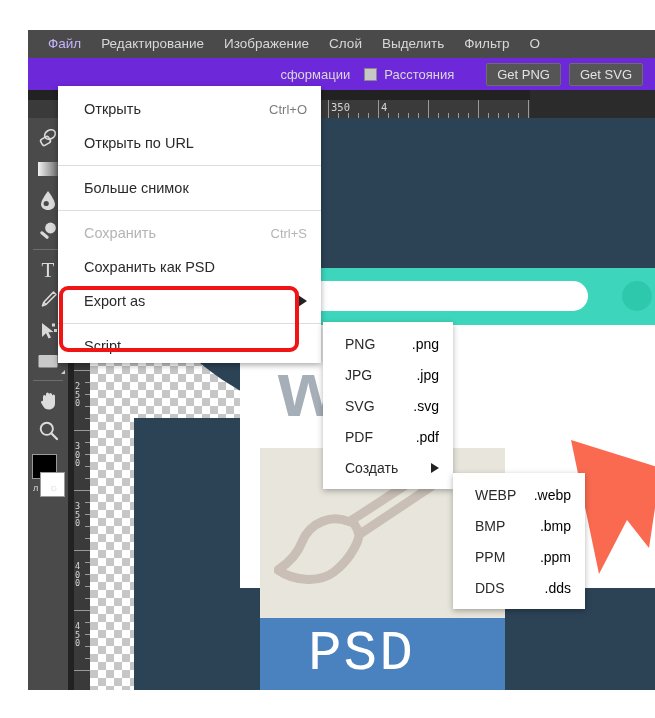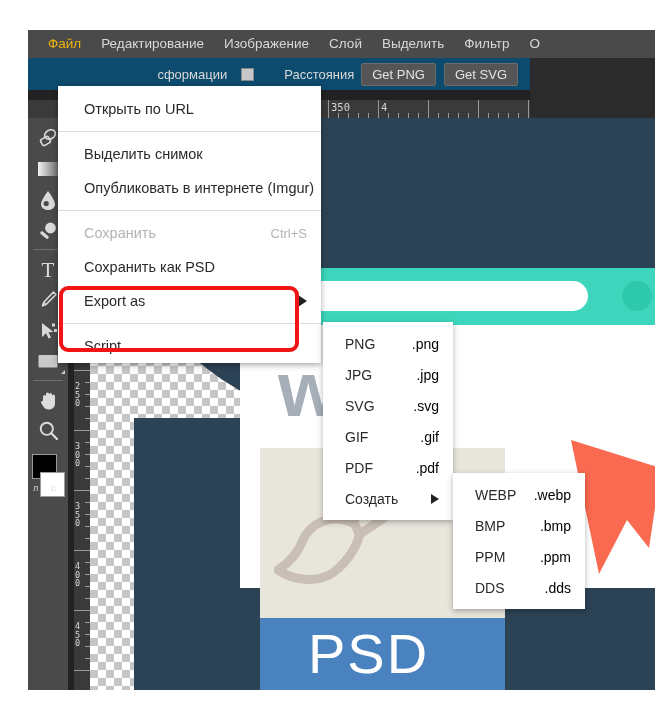--- a/index.html
+++ b/index.html
@@ -19,30 +19,30 @@
   #menubar{
     position:absolute;left:0;top:0;width:627px;height:28px;
     background:#4a4a4a;
     display:flex;align-items:center;
     box-sizing:border-box;padding-left:10px;
   }
   .menubar-item{
     color:#d8d8d8;font-size:13.5px;line-height:28px;
     padding:0 10px;white-space:nowrap;cursor:default;
   }
-  .menubar-item.active{color:#eab308;}
+  .menubar-item.active{color:#c4b5fd;}
   
   #optionsbar{
-    position:absolute;left:0;top:28px;width:502px;height:32px;
-    background:#0c4a6e;display:flex;align-items:center;
+    position:absolute;left:0;top:28px;width:627px;height:32px;
+    background:#6d28d9;display:flex;align-items:center;
     box-sizing:border-box;padding-right:4px;
     justify-content:flex-end;
   }
   .opt-text{color:#d9d9d9;font-size:13px;white-space:nowrap;margin-right:14px;}
-  .opt-check{display:flex;align-items:center;margin-right:7px;gap:23px;}
+  .opt-check{display:flex;align-items:center;margin-right:32px;}
   .opt-check .box{
     width:13px;height:13px;background:#c7c7c7;border:1px solid #8a8a8a;
     margin-right:7px;box-sizing:border-box;
   }
   .opt-check .lbl{color:#d9d9d9;font-size:13px;white-space:nowrap;}
   .opt-btn{
     background:#555555;border:1px solid #6d6d6d;color:#e3e3e3;
     font-size:13px;padding:3px 10px;margin-right:8px;border-radius:2px;
     white-space:nowrap;font-family:"Liberation Sans",sans-serif;
     cursor:pointer;
@@ -146,21 +146,21 @@
     position:absolute;left:170px;top:330px;width:245px;height:175px;
     background:#e8e6dc;overflow:hidden;
   }
   .brush-svg{position:absolute;left:14px;top:14px;}
   .psd-band{
     position:absolute;left:170px;top:500px;width:245px;height:72px;
     background:#4a81bf;
   }
   .psd-text{
     position:absolute;left:48px;top:2px;color:#ffffff;font-size:56px;
-    letter-spacing:2px;font-family:Liberation Sans, sans-serif;line-height:68px;
+    letter-spacing:2px;font-family:Liberation Mono, monospace;line-height:68px;
   }
   
   #filemenu{
     position:absolute;left:30px;top:56px;width:263px;
     background:#ffffff;box-shadow:0 2px 6px rgba(0,0,0,.35);
     padding:6px 0 0 0;box-sizing:border-box;
   }
   .mi{
     position:relative;height:34px;display:flex;align-items:center;
     padding:0 14px 0 26px;box-sizing:border-box;cursor:default;
@@ -481,28 +481,29 @@
       </div>
 
       <div class="psd-band">
         <div class="psd-text">PSD</div>
       </div>
     </div>
   </div>
 
   <div id="filemenu">
     <div class="mi">
+      <span class="lbl">Открыть</span>
+      <span class="acc">Ctrl+O</span>
+    </div>
+    <div class="mi">
       <span class="lbl">Открыть по URL</span>
     </div>
     <div class="mi-sep"></div>
     <div class="mi">
-      <span class="lbl">Выделить снимок</span>
-    </div>
-    <div class="mi">
-      <span class="lbl">Опубликовать в интернете (Imgur)</span>
+      <span class="lbl">Больше снимок</span>
     </div>
     <div class="mi-sep"></div>
     <div class="mi disabled">
       <span class="lbl">Сохранить</span>
       <span class="acc">Ctrl+S</span>
     </div>
     <div class="mi">
       <span class="lbl">Сохранить как PSD</span>
     </div>
     <div class="mi">
@@ -524,24 +525,20 @@
     </div>
     <div class="sm-i">
       <span class="nm">JPG</span>
       <span class="ext">.jpg</span>
     </div>
     <div class="sm-i">
       <span class="nm">SVG</span>
       <span class="ext">.svg</span>
     </div>
     <div class="sm-i">
-      <span class="nm">GIF</span>
-      <span class="ext">.gif</span>
-    </div>
-    <div class="sm-i">
       <span class="nm">PDF</span>
       <span class="ext">.pdf</span>
     </div>
     <div class="sm-i">
       <span class="nm">Создать</span>
       <span class="arrow"></span>
     </div>
   </div>
 
   <div id="submenu2">

